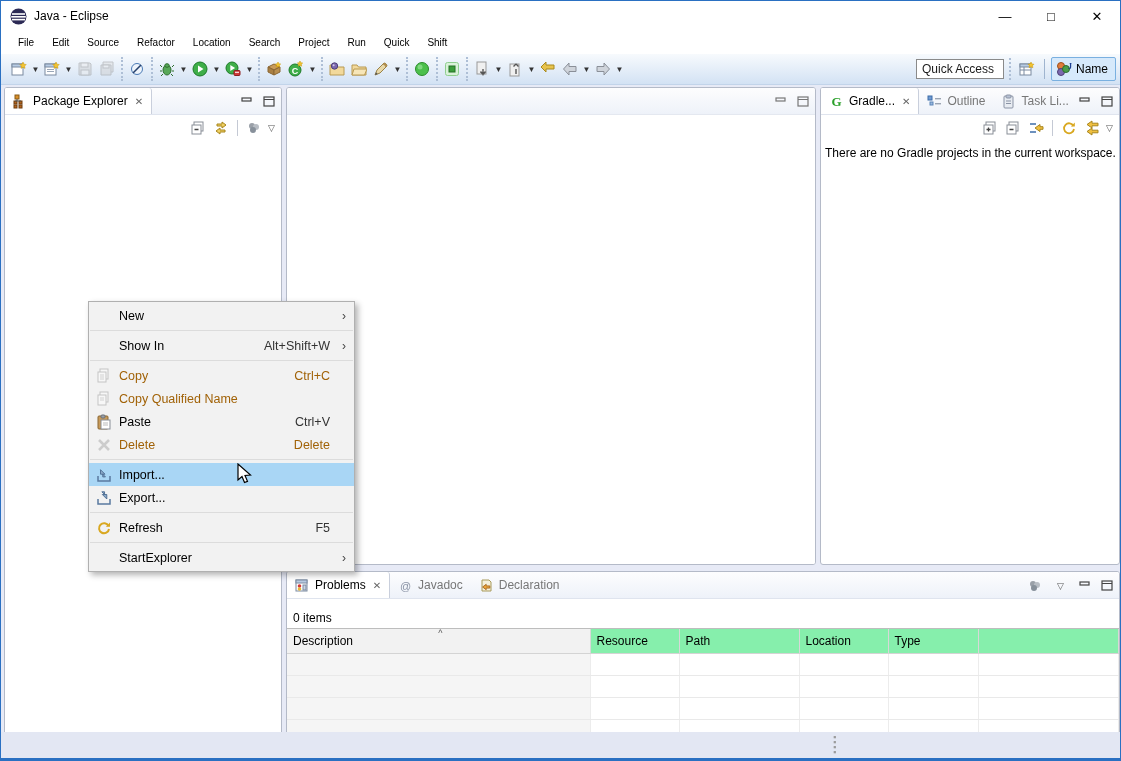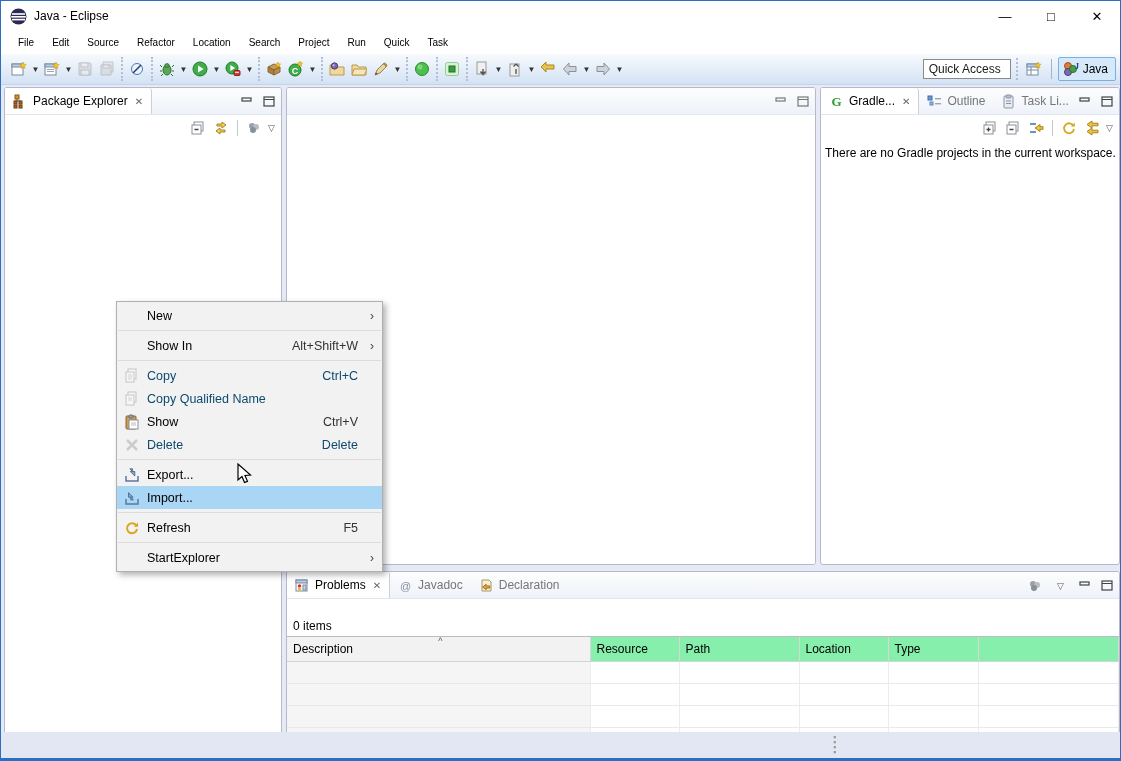--- a/index.html
+++ b/index.html
@@ -43,36 +43,36 @@
   .tab .close { font-size:10px; color:#666; margin-left:2px; }
   .tab .ticon { width:15px; height:15px; display:inline-flex; }
   .panel-minmax { position:absolute; right:5px; top:0; height:27px; display:flex; align-items:center; gap:7px; }
   .mm { width:15px; height:13px; display:flex; align-items:center; justify-content:center; }
   .viewbar { height:26px; display:flex; align-items:center; justify-content:flex-end; gap:5px; padding:0 6px; background:#fff; }
   .viewbar .vsep { width:1px; height:16px; background:#c4c9d4; margin:0 2px; }
   .vicon { width:18px; height:18px; display:flex; align-items:center; justify-content:center; }
   .vicon svg { width:16px; height:16px; }
   .caret-down { font-size:9px; color:#555; }
   
-  .items-count { font-size:12px; color:#000; padding:20px 0 3px 6px; border-bottom:1px solid #bdbdbd; }
+  .items-count { font-size:12px; color:#000; padding:12px 0 3px 6px; border-bottom:1px solid #bdbdbd; }
   table.ptable { border-collapse:collapse; width:100%; table-layout:fixed; font-size:12px; }
   .ptable th { font-weight:normal; text-align:left; padding:4px 6px 3px 6px; border-right:1px solid #d8d8d8; border-bottom:1px solid #d4d4d4; background:#86efac; position:relative; height:24px; }
   .ptable th.sorted { background:#f2f2f2; }
   .ptable th .sort-caret { position:absolute; top:-1px; left:50%; font-size:9px; color:#555; }
   .ptable td { height:22px; border-bottom:1px solid #e9e9e9; border-right:1px solid #ececec; }
   .ptable td.shade { background:#f5f5f5; }
   
-  .context-menu { position:absolute; left:115px; top:300px; width:267px; background:#f2f2f2; border:1px solid #b0b0b0; box-shadow:3px 3px 6px rgba(0,0,0,.3); padding:2px 0; z-index:50; }
+  .context-menu { position:absolute; left:87px; top:300px; width:267px; background:#f2f2f2; border:1px solid #b0b0b0; box-shadow:3px 3px 6px rgba(0,0,0,.3); padding:2px 0; z-index:50; }
   .cmi { display:flex; align-items:center; height:23px; font-size:12.5px; color:#000; position:relative; padding-right:8px; }
   .cmi .gutter { width:30px; display:flex; align-items:center; justify-content:center; flex:0 0 30px; }
   .cmi .gutter svg { width:16px; height:16px; }
   .cmi .lbl { flex:1; }
   .cmi .sc { color:#333; margin-right:4px; }
   .cmi .sub { width:12px; text-align:right; color:#444; font-size:12px; }
-  .cmi.disabled .lbl, .cmi.disabled .sc { color:#0c4a6e; }
+  .cmi.disabled .lbl, .cmi.disabled .sc { color:#a16207; }
   .cmi.disabled .gutter svg { opacity:.45; filter:grayscale(1); }
   .cmi.highlight { background:#a9d6f5; }
   .cm-sep { height:1px; background:#dcdcdc; margin:3px 1px; }
   
   .gradle-msg { font-size:12px; color:#000; padding:5px 0 0 4px; white-space:nowrap; overflow:hidden; }
   .statusbar { position:absolute; left:0; top:731px; width:100%; height:27px; background:#e3e7f3; }
   .grip-dots { position:absolute; left:832px; top:3px; color:#9a9a9a; font-size:9px; line-height:5px; letter-spacing:0; }
   .editor-header { height:27px; background:linear-gradient(#fdfdfe,#eef2f9); border-bottom:1px solid #e4e8f0; position:relative; }
   #cursor { position:absolute; left:233px; top:462px; z-index:99; }
 </style>
@@ -99,21 +99,21 @@
   <div class="menubar">
     <span class="menu-item">File</span>
     <span class="menu-item">Edit</span>
     <span class="menu-item">Source</span>
     <span class="menu-item">Refactor</span>
     <span class="menu-item">Location</span>
     <span class="menu-item">Search</span>
     <span class="menu-item">Project</span>
     <span class="menu-item">Run</span>
     <span class="menu-item">Quick</span>
-    <span class="menu-item">Task</span>
+    <span class="menu-item">Shift</span>
   </div>
 
   <div class="toolbar">
     <div class="tgroup">
       <div class="tbtn">
           <svg viewBox="0 0 16 16">
             <rect x="1" y="3" width="11" height="11" fill="#fff" stroke="#7a8aa0"></rect>
             <rect x="1" y="3" width="11" height="3" fill="#b8cce4" stroke="#7a8aa0"></rect>
             <path d="M12 1l1 2.2 2.2.3-1.6 1.6.4 2.3-2-1.1-2 1.1.4-2.3L8.8 3.5l2.2-.3z" fill="#f4c430" stroke="#c99700" stroke-width=".5"></path>
           </svg>
@@ -290,21 +290,21 @@
         </svg>
       </div>
     <div class="vbar"></div>
     <div class="persp-btn">
       <svg width="16" height="16" viewBox="0 0 16 16">
           <circle cx="5" cy="5" r="3.5" fill="#e07c3a" stroke="#9c4f1b"></circle>
           <circle cx="5" cy="11" r="3.5" fill="#7b68ae" stroke="#4d3f77"></circle>
           <circle cx="10" cy="8" r="3.5" fill="#4a9e4a" stroke="#2c6e2c"></circle>
           <text x="12" y="8" font-size="8" font-family="Liberation Serif" fill="#1c3f94" font-weight="bold">J</text>
         </svg>
-      <span>Java</span>
+      <span>Name</span>
     </div>
   </div>
 
   <div class="panel" style="left:3px; top:86px; width:278px; height:728px;">
     <div class="tabbar">
       <div class="tab active">
         <span class="ticon">
           <svg viewBox="0 0 15 15">
               <rect x="2" y="1" width="4" height="4" fill="#d88f2a" stroke="#8a5a14"></rect>
               <rect x="1" y="7" width="3" height="3" fill="#b5651d" stroke="#6e3c0e"></rect>
@@ -625,54 +625,54 @@
     <div class="cmi">
       <span class="gutter">
           <svg viewBox="0 0 16 16">
             <rect x="2" y="2" width="10" height="13" rx="1" fill="#c89b5a" stroke="#8a6632"></rect>
             <rect x="5" y="1" width="4" height="3" rx="1" fill="#9aa0a8" stroke="#6a7078"></rect>
             <rect x="5" y="6" width="9" height="9" fill="#fff" stroke="#8a8f98"></rect>
             <line x1="7" y1="9" x2="12" y2="9" stroke="#bbb"></line>
             <line x1="7" y1="11" x2="12" y2="11" stroke="#bbb"></line>
           </svg>
         </span>
-      <span class="lbl">Show</span>
+      <span class="lbl">Paste</span>
       <span class="sc">Ctrl+V</span>
         <span class="sub"></span>
     </div>
     <div class="cmi disabled">
       <span class="gutter">
           <svg viewBox="0 0 16 16">
             <path d="M3 3l10 10M13 3L3 13" stroke="#9aa0a8" stroke-width="2.6"></path>
           </svg>
         </span>
       <span class="lbl">Delete</span>
       <span class="sc">Delete</span>
         <span class="sub"></span>
     </div>
     <div class="cm-sep"></div>
+    <div class="cmi highlight">
+      <span class="gutter">
+          <svg viewBox="0 0 16 16">
+            <path d="M2 9v5h12V9" fill="none" stroke="#5a7aa0" stroke-width="1.5"></path>
+            <path d="M4 3l5 5h-2.5l3 3-3 0 0-3H4z" fill="#8aa8c8" stroke="#4a6a90" transform="scale(.9) translate(1 0)"></path>
+          </svg>
+        </span>
+      <span class="lbl">Import...</span>
+      <span class="sc"></span>
+        <span class="sub"></span>
+    </div>
     <div class="cmi">
       <span class="gutter">
           <svg viewBox="0 0 16 16">
             <path d="M2 9v5h12V9" fill="none" stroke="#5a7aa0" stroke-width="1.5"></path>
             <path d="M11 9L6 4h2.5l-3-3h3v3H11z" fill="#8aa8c8" stroke="#4a6a90" transform="scale(.9) translate(1 1)"></path>
           </svg>
         </span>
       <span class="lbl">Export...</span>
-      <span class="sc"></span>
-        <span class="sub"></span>
-    </div>
-    <div class="cmi highlight">
-      <span class="gutter">
-          <svg viewBox="0 0 16 16">
-            <path d="M2 9v5h12V9" fill="none" stroke="#5a7aa0" stroke-width="1.5"></path>
-            <path d="M4 3l5 5h-2.5l3 3-3 0 0-3H4z" fill="#8aa8c8" stroke="#4a6a90" transform="scale(.9) translate(1 0)"></path>
-          </svg>
-        </span>
-      <span class="lbl">Import...</span>
       <span class="sc"></span>
         <span class="sub"></span>
     </div>
     <div class="cm-sep"></div>
     <div class="cmi">
       <span class="gutter">
           <svg viewBox="0 0 16 16">
             <path d="M12.5 6A5 5 0 1 0 13 9" fill="none" stroke="#d9a821" stroke-width="2"></path>
             <path d="M14 2.5v4.2h-4.2z" fill="#d9a821"></path>
           </svg>

